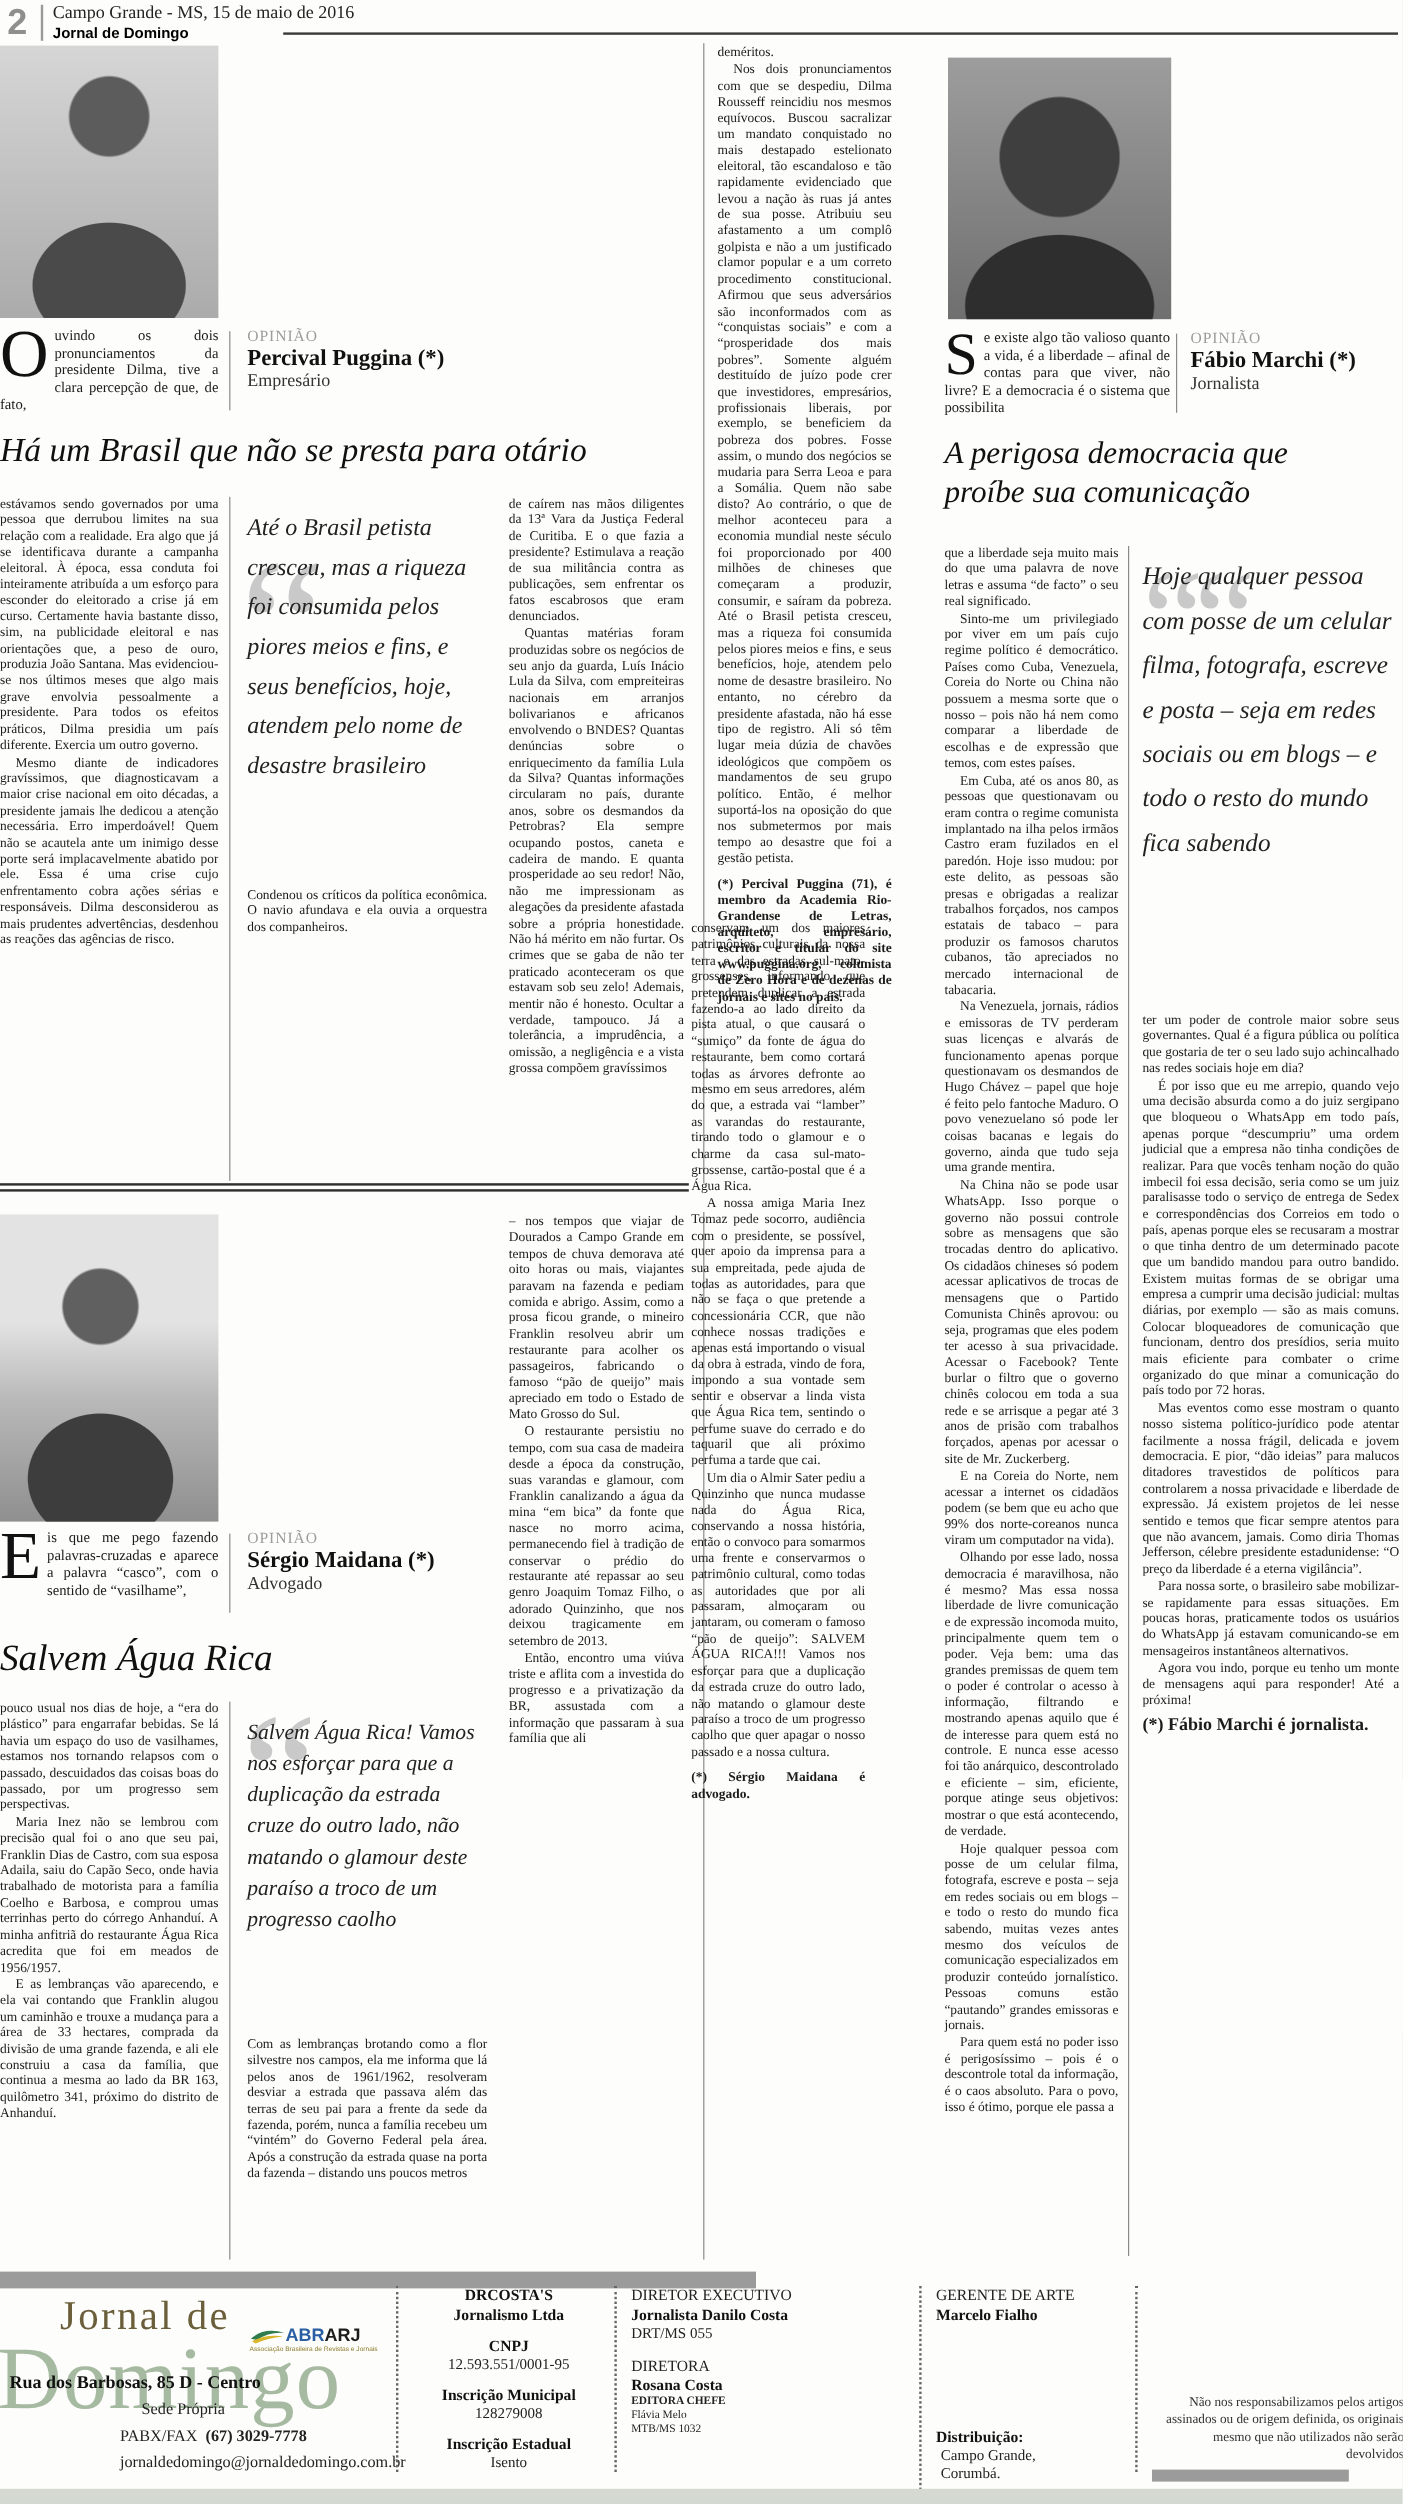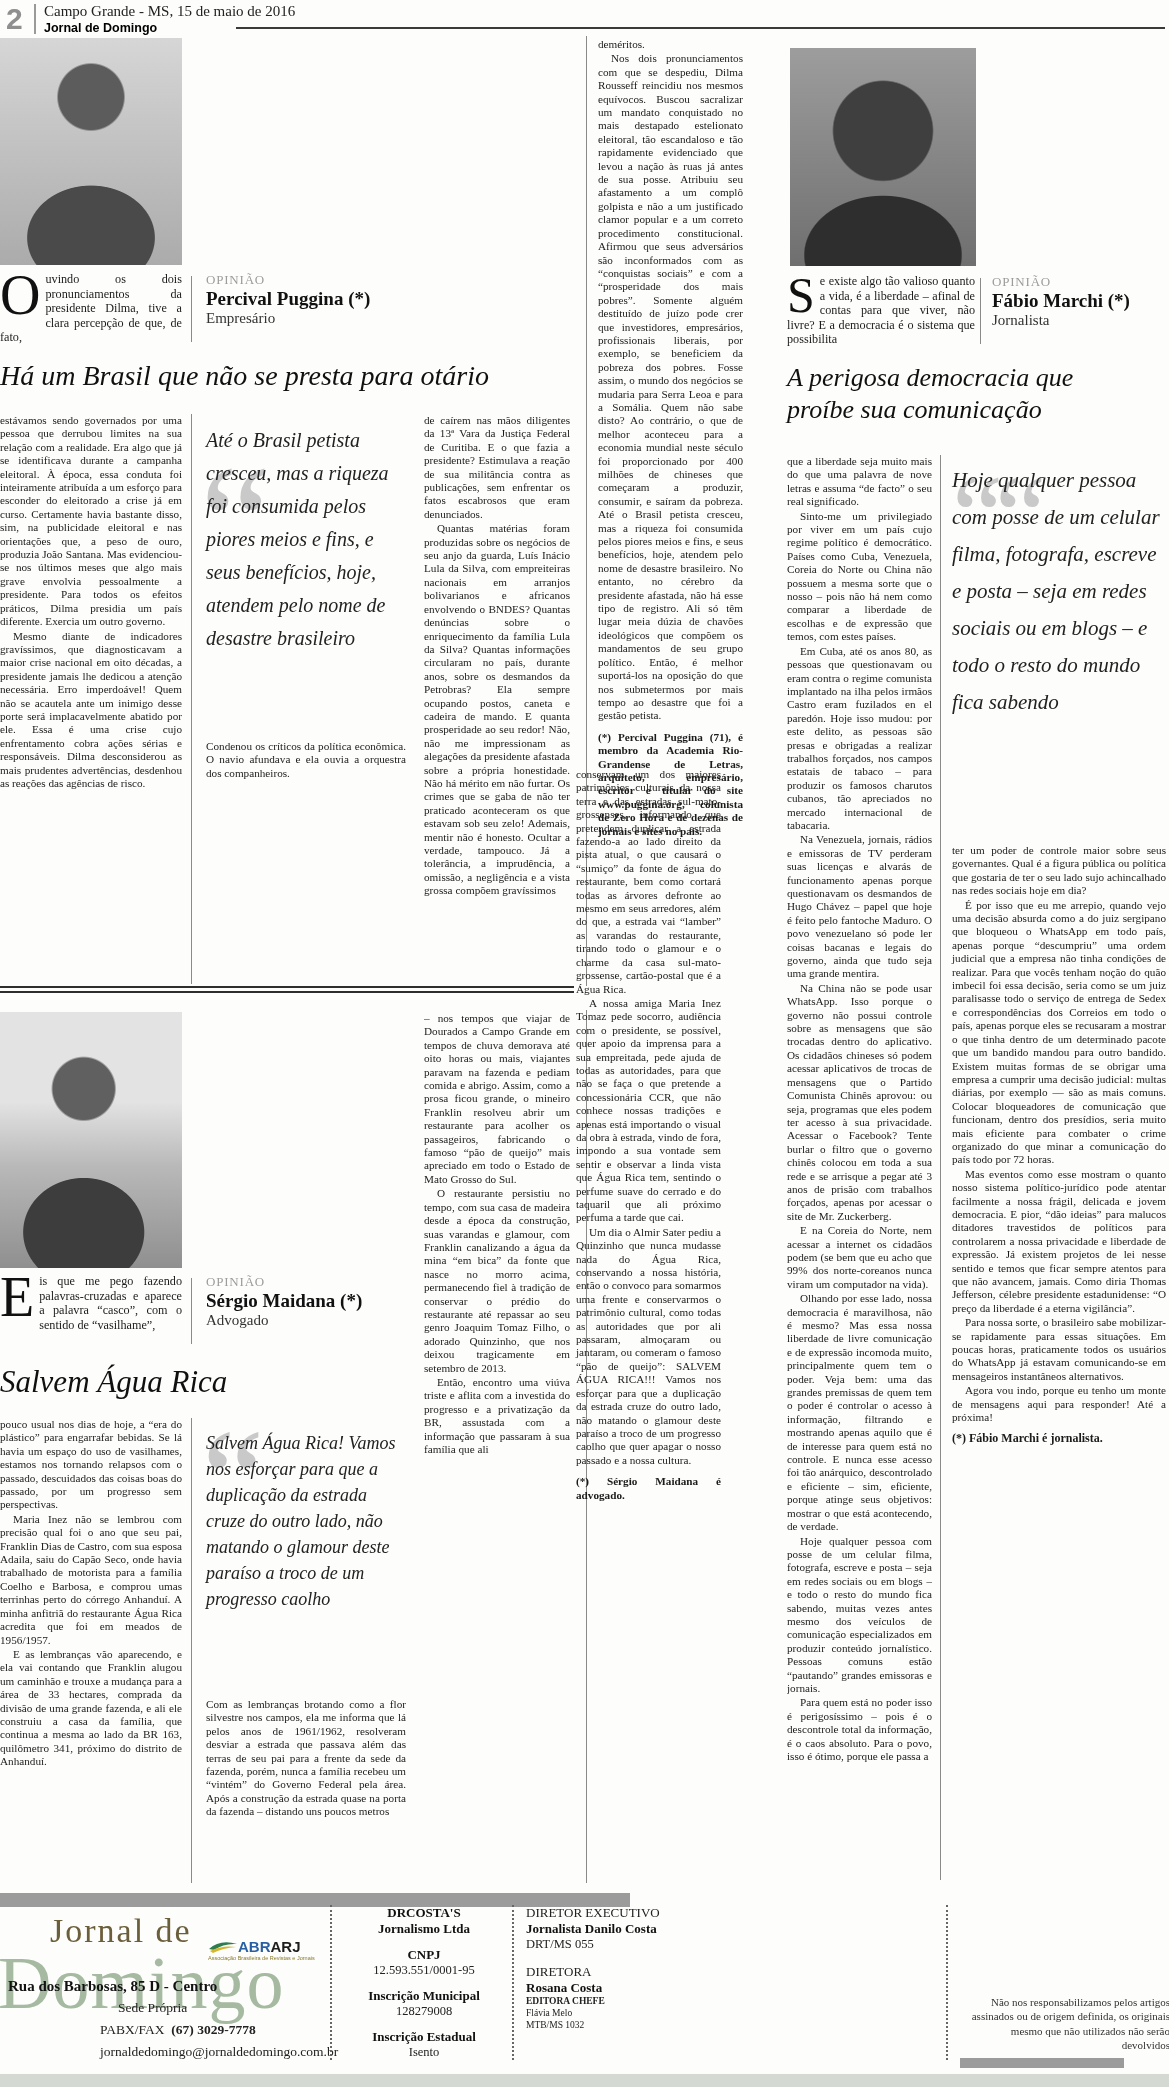--- a/index.html
+++ b/index.html
@@ -153,21 +153,21 @@
       <span class="pq-glyph" style="font-size:115px;left:0px;top:-4px;letter-spacing:-8px;">““</span>
       <span class="pq-text">Hoje qualquer pessoa com posse de um celular filma, fotografa, escreve e posta – seja em redes sociais ou em blogs – e todo o resto do mundo fica sabendo</span>
     </div>
     <div class="body-col">
         <p>ter um poder de controle maior sobre seus governantes. Qual é a figura pública ou política que gostaria de ter o seu lado sujo achincalhado nas redes sociais hoje em dia?</p>
         <p>É por isso que eu me arrepio, quando vejo uma decisão absurda como a do juiz sergipano que bloqueou o WhatsApp em todo país, apenas porque “descumpriu” uma ordem judicial que a empresa não tinha condições de realizar. Para que vocês tenham noção do quão imbecil foi essa decisão, seria como se um juiz paralisasse todo o serviço de entrega de Sedex e correspondências dos Correios em todo o país, apenas porque eles se recusaram a mostrar o que tinha dentro de um determinado pacote que um bandido mandou para outro bandido. Existem muitas formas de se obrigar uma empresa a cumprir uma decisão judicial: multas diárias, por exemplo — são as mais comuns. Colocar bloqueadores de comunicação que funcionam, dentro dos presídios, seria muito mais eficiente para combater o crime organizado do que minar a comunicação do país todo por 72 horas.</p>
         <p>Mas eventos como esse mostram o quanto nosso sistema político-jurídico pode atentar facilmente a nossa frágil, delicada e jovem democracia. E pior, “dão ideias” para malucos ditadores travestidos de políticos para controlarem a nossa privacidade e liberdade de expressão. Já existem projetos de lei nesse sentido e temos que ficar sempre atentos para que não avancem, jamais. Como diria Thomas Jefferson, célebre presidente estadunidense: “O preço da liberdade é a eterna vigilância”.</p>
         <p>Para nossa sorte, o brasileiro sabe mobilizar-se rapidamente para essas situações. Em poucas horas, praticamente todos os usuários do WhatsApp já estavam comunicando-se em mensageiros instantâneos alternativos.</p>
         <p>Agora vou indo, porque eu tenho um monte de mensagens aqui para responder! Até a próxima!</p>
       </div>
-    <p class="endnote body-col" style="font-size:12px;line-height:13.4px;">(*) Fábio Marchi é jornalista.</p>
+    <p class="endnote body-col" style="font-size:15px;line-height:13.4px;">(*) Fábio Marchi é jornalista.</p>
   </div>
 
   <div class="abs photo outdoor" style="left:0px;top:1012px;width:182px;height:256px;"></div>
 
   <div class="abs intro" style="left:0px;top:1274px;width:182px;">
     <span class="dropcap">E</span><span>is que me pego fazendo palavras-cruzadas e aparece a palavra “casco”, com o sentido de “vasilhame”,</span>
   </div>
   <div class="abs vrule" style="left:191px;top:1278px;height:66px;"></div>
   <div class="abs" style="left:206px;top:1274px;width:240px;">
     <div class="kicker">OPINIÃO</div>
@@ -254,20 +254,27 @@
     <div class="ftr-label plain">DIRETOR EXECUTIVO</div>
     <div class="ftr-label">Jornalista Danilo Costa</div>
     <div class="ftr-val">DRT/MS 055</div>
     <div class="ftr-label plain" style="margin-top:12px;">DIRETORA</div>
     <div class="ftr-label">Rosana Costa</div>
     <div class="ftr-small" style="margin-top:0;">EDITORA CHEFE</div>
     <div class="ftr-small" style="font-weight:normal;">Flávia Melo</div>
     <div class="ftr-small" style="font-weight:normal;">MTB/MS 1032</div>
   </div>
 
+  <div class="abs ftr-col" style="left:766px;top:1905px;width:170px;height:170px;">
+    <div class="ftr-label plain">GERENTE DE ARTE</div>
+    <div class="ftr-label">Marcelo Fialho</div>
+    <div class="ftr-label" style="margin-top:86px;">Distribuição:</div>
+    <div class="ftr-val" style="padding-left:4px;">Campo Grande,</div>
+    <div class="ftr-val" style="padding-left:4px;">Corumbá.</div>
+  </div>
 
   <div class="abs ftr-col" style="left:946px;top:1905px;width:210px;height:155px;">
     <div class="disclaimer" style="margin-top:90px;">Não nos responsabilizamos pelos artigos assinados ou de origem definida, os originais mesmo que não utilizados não serão devolvidos</div>
     <div style="width:164px;height:10px;background:#9b9b9b;margin-top:6px;"></div>
   </div>
 
   <div class="abs strip" style="left:0px;top:2074px;width:1169px;height:13px;"></div>
 
 </div>
 

